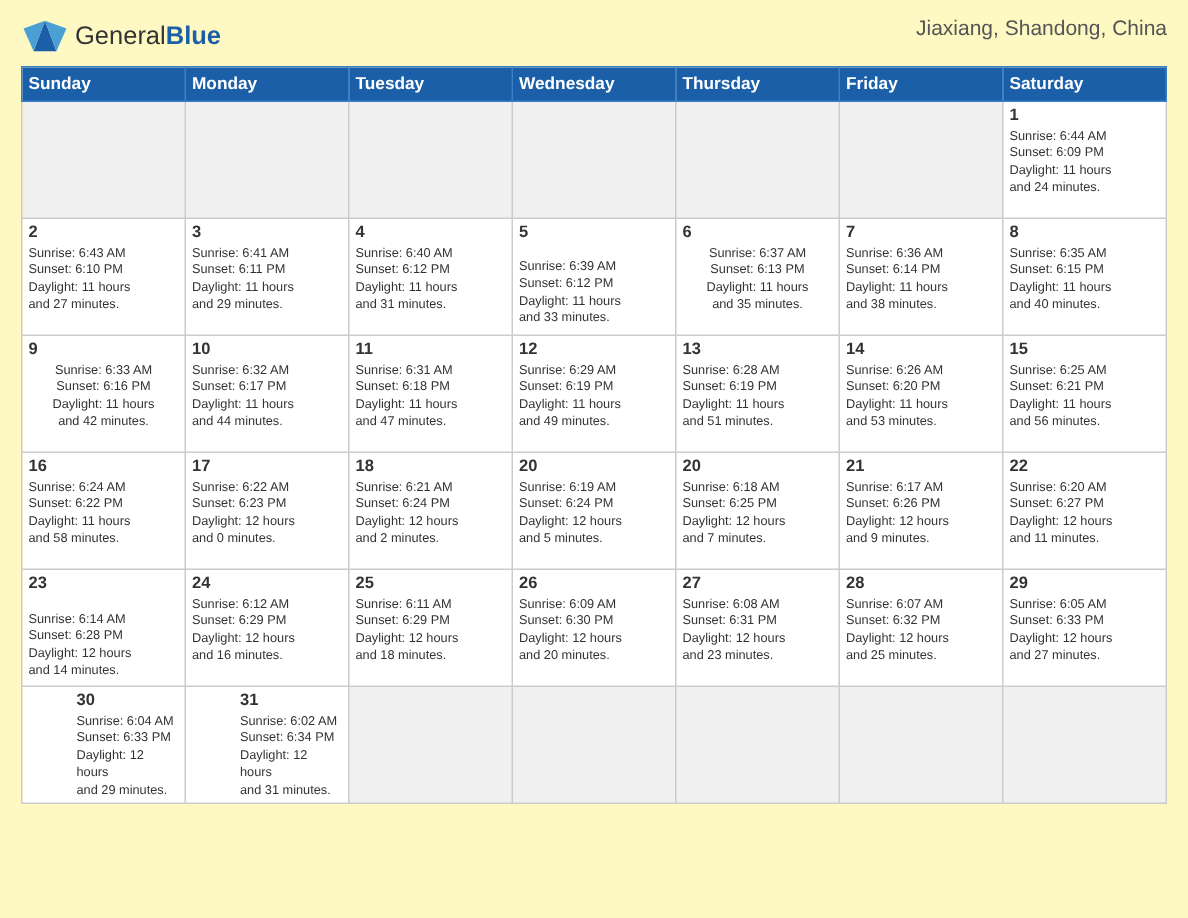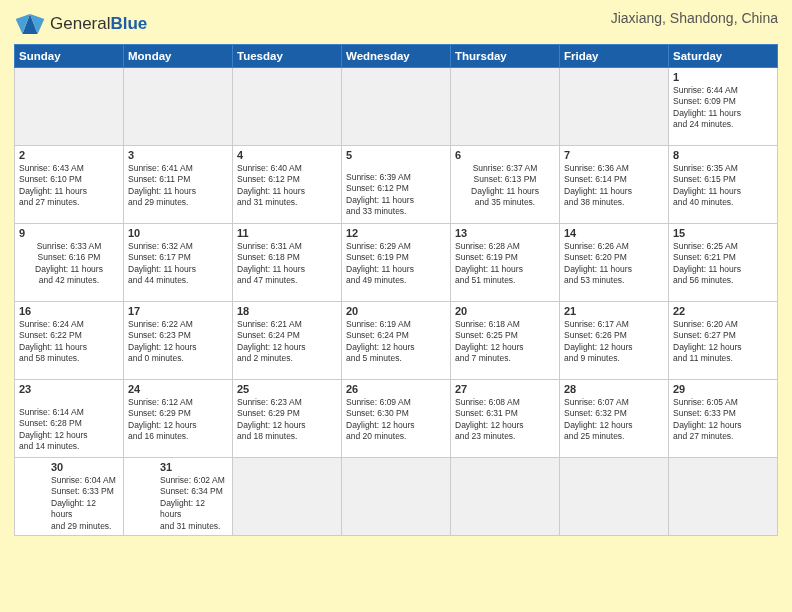--- a/index.html
+++ b/index.html
@@ -299,21 +299,21 @@
           </td>
           <td>
             <span class="day-num">24</span>
             <div class="day-info" style="white-space: pre-line;">Sunrise: 6:12 AM
 Sunset: 6:29 PM
 Daylight: 12 hours
 and 16 minutes.</div>
           </td>
           <td>
             <span class="day-num">25</span>
-            <div class="day-info" style="white-space: pre-line;">Sunrise: 6:23 AM
+            <div class="day-info" style="white-space: pre-line;">Sunrise: 6:11 AM
 Sunset: 6:29 PM
 Daylight: 12 hours
 and 18 minutes.</div>
           </td>
           <td>
             <span class="day-num">26</span>
             <div class="day-info" style="white-space: pre-line;">Sunrise: 6:09 AM
 Sunset: 6:30 PM
 Daylight: 12 hours
 and 20 minutes.</div>

